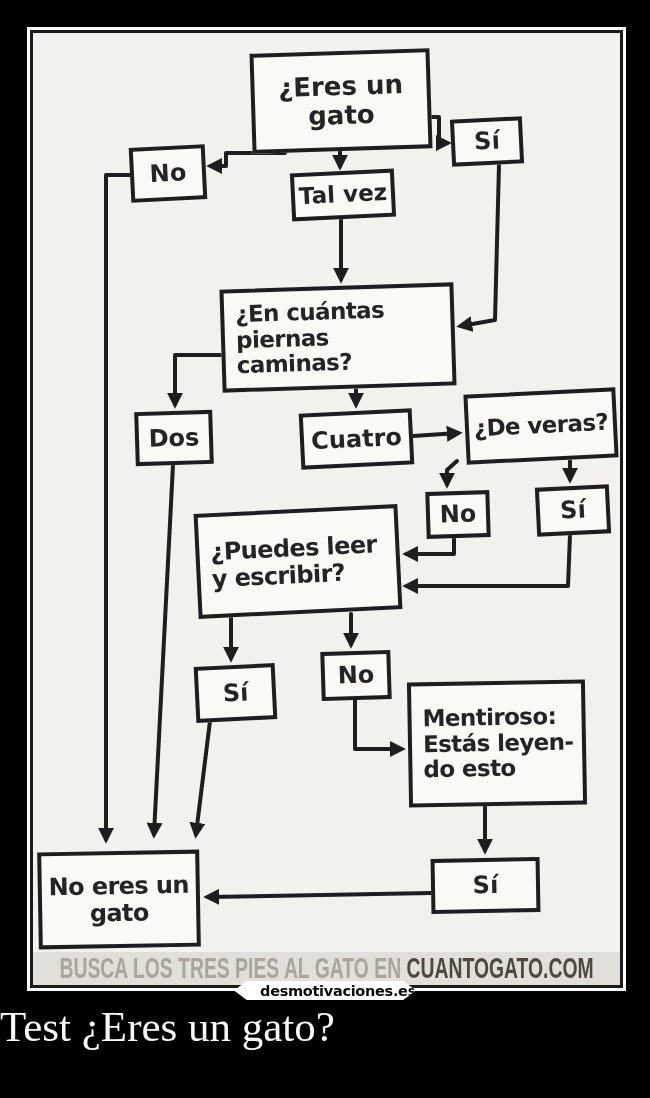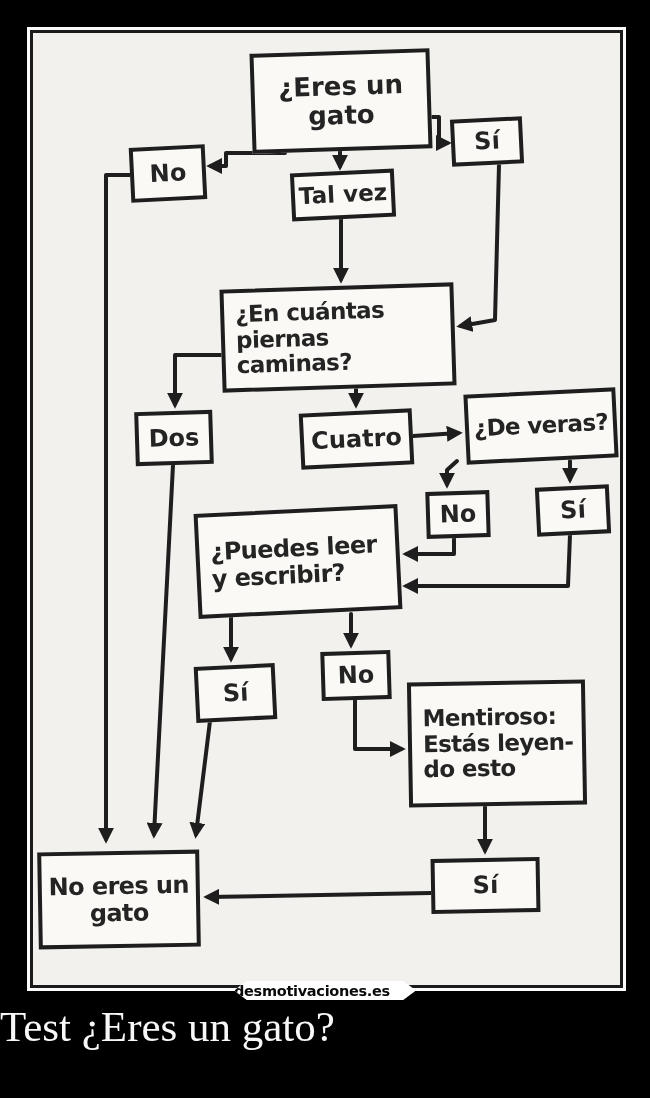--- a/index.html
+++ b/index.html
@@ -14,21 +14,21 @@
   .r1{transform:rotate(-1deg);} .r2{transform:rotate(-1.8deg);} .r3{transform:rotate(-2.8deg);}
   .f26{font-size:26px;} .f24{font-size:24px;} .f23{font-size:23px;}
   .tight{letter-spacing:-0.6px;}
   .watermark{position:absolute;left:0;right:0;bottom:0;height:33px;background:#e1dfd9;
              display:flex;align-items:center;justify-content:center;overflow:hidden;}
   .wm-inner{font-family:"Liberation Sans",sans-serif;font-weight:bold;font-size:22px;
             transform:scale(.88,1.3);white-space:nowrap;color:#aaa49c;}
   .wm-site{color:#4e4840;}
   .banner{position:absolute;left:50%;top:981px;transform:translateX(-50%);width:182px;height:19px;
           background:#ffffff;clip-path:polygon(0 50%,7% 0,93% 0,100% 50%,93% 100%,7% 100%);
-          display:flex;align-items:center;justify-content:flex-start;z-index:3;}
+          display:flex;align-items:center;justify-content:flex-end;z-index:3;}
   .banner span{font-weight:bold;font-size:14.5px;color:#0a0a0a;letter-spacing:-0.3px;}
   .caption{position:absolute;top:1002px;left:0;width:100%;
            font-family:"Liberation Serif",serif;font-size:43px;color:#f8f8f8;}
 </style>
 </head>
 <body>
 
 <div class="poster">
 
   <div class="photo">
@@ -126,20 +126,23 @@
 
     <div class="node f24 r1" style="left:398px;top:825px;width:109px;height:55px;">
       <span>Sí</span>
     </div>
 
     <div class="node f24 r1 tight" style="left:5px;top:818px;width:162px;height:97px;">
       <div>No eres un</div>
       <div>gato</div>
     </div>
 
+    <div class="watermark">
+      <div class="wm-inner"><span>BUSCA LOS TRES PIES AL GATO EN </span><span class="wm-site">CUANTOGATO.COM</span></div>
+    </div>
 
   </div>
 
   <div class="banner">
     <span>desmotivaciones.es</span>
   </div>
 
   <div class="caption">Test ¿Eres un gato?</div>
 
 </div>

